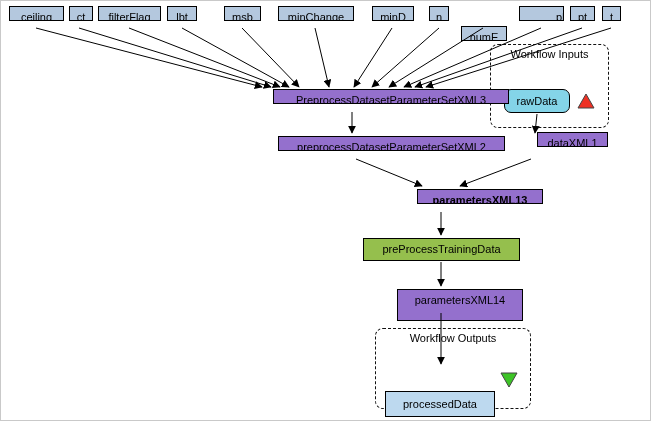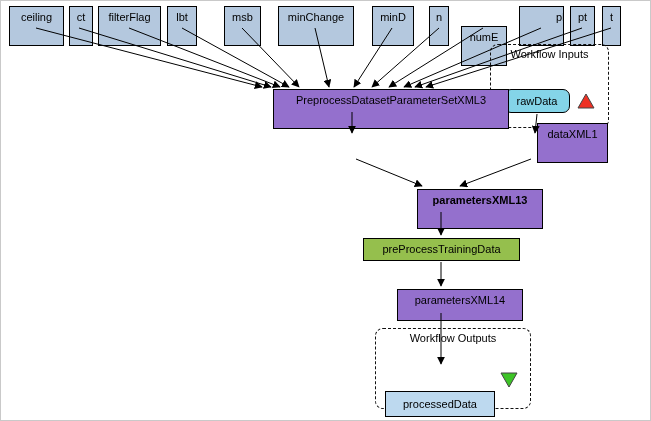--- a/index.html
+++ b/index.html
@@ -12,21 +12,21 @@
     box-sizing: border-box;
     font-family: "Liberation Sans", sans-serif;
     font-size: 11px;
     color: #000;
     overflow: hidden;
   }
   .node {
     position: absolute;
     box-sizing: border-box;
     border: 1px solid #000;
-    height: 40px;
+    height: 15px;
     line-height: 20px;
     text-align: center;
     white-space: nowrap;
     overflow: hidden;
     cursor: default;
   }
   .param       { background: var(--param-fill, #b8cce0); }
   .xml         { background: var(--xml-fill, #9772cf); margin-left: 39px; }
   .process     { background: var(--process-fill, #96c04c); }
   .input-port  { background: var(--input-port-fill, #85d6e8); border-radius: 7px; }
@@ -77,21 +77,22 @@
 
   <div class="group" style="left:489px; top:43px; width:119px; height:84px;">
     <div class="group-label">Workflow Inputs</div>
   </div>
   <div class="node input-port" style="left:503px; top:88px; width:66px; height:24px; line-height:22px;">rawData</div>
   <svg class="marker-tri" style="left:576px; top:92px;" width="18" height="16">
     <polygon points="9,1 17,15 1,15" fill="var(--input-marker,#ee3124)" stroke="#444" stroke-width="1"></polygon>
   </svg>
 
   <div class="node xml" style="left:233px; top:88px; width:236px;">PreprocessDatasetParameterSetXML3</div>
-  <div class="node xml" style="left:497px; top:122px; width:71px;">dataXML1</div>
+  <div class="node xml" style="left:238px; top:135px; width:227px;">preprocessDatasetParameterSetXML2</div>
+  <div class="node xml" style="left:497px; top:131px; width:71px;">dataXML1</div>
   <div class="node xml" style="left:377px; top:188px; width:126px;font-weight:bold;">parametersXML13</div>
   <div class="node process" style="left:362px; top:237px; width:157px; height:23px; line-height:21px;">preProcessTrainingData</div>
   <div class="node xml" style="left:357px; top:288px; width:126px; height:32px; line-height:21px;">parametersXML14</div>
 
   <div class="group" style="left:374px; top:327px; width:156px; height:81px;">
     <div class="group-label">Workflow Outputs</div>
   </div>
   <div class="node output-port" style="left:384px; top:366px; width:110px; height:26px; line-height:24px;margin-top:24px;">processedData</div>
   <svg class="marker-tri" style="left:499px; top:371px;" width="18" height="16">
     <polygon points="1,1 17,1 9,15" fill="var(--output-marker,#3dc426)" stroke="#444" stroke-width="1"></polygon>

